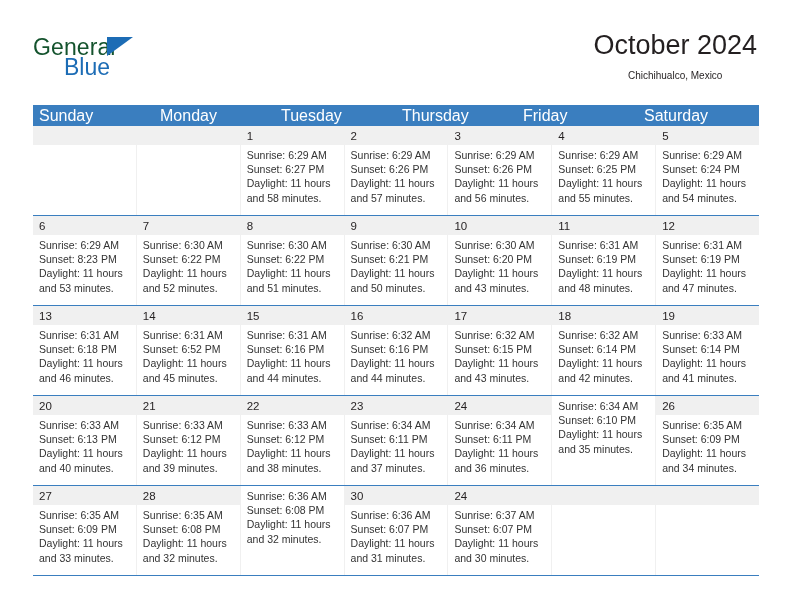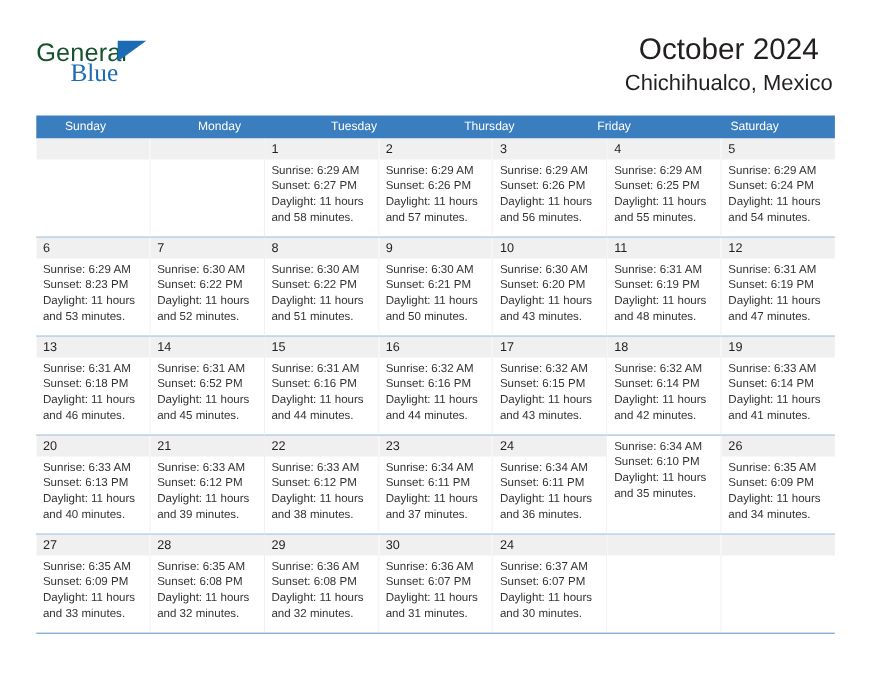--- a/index.html
+++ b/index.html
@@ -53,37 +53,37 @@
     height: 0;
     border-left: 26px solid #1c6cb5;
     border-bottom: 19px solid transparent;
   }
   .brand-blue {
     position: absolute;
     left: 31px;
     top: 20px;
     font-size: 23px;
     color: #1c6cb5;
-    font-family: Liberation Serif, serif;
+    font-family: Liberation Sans, sans-serif;
   }
   .title-block {
     position: absolute;
     right: 0;
     top: 0;
     text-align: center;
   }
   .cal-title {
     font-size: 27px;
     font-weight: normal;
     color: #231f20;
     line-height: 34px;
     white-space: nowrap;
   }
   .cal-subtitle {
-    font-size: 20px;
+    font-size: 10px;
     color: #231f20;
     line-height: 22px;
     margin-top: 3px;
     white-space: nowrap;
   }
 
   
   .calendar {
     position: absolute;
     left: 33px;
@@ -91,27 +91,26 @@
     width: 726px;
   }
   .weekday-row {
     display: flex;
     background: #3a7ebf;
     height: 21px;
   }
   .weekday {
     flex: 1 1 0;
     color: #ffffff;
-    font-size: 11px;
+    font-size: 16px;
     line-height: 21px;
     padding-left: 6px;
     box-sizing: border-box;
     white-space: nowrap;
     overflow: hidden;
-    margin-left: 20px;
   }
   .week-row {
     display: flex;
     height: 90px;
     border-bottom: 1px solid #3a7ebf;
     box-sizing: border-box;
   }
   .week-row.first {
     border-top: none;
   }
@@ -438,21 +437,20 @@
           <div class="day-cell">
             <div class="day-number-strip"><span class="day-number">28</span></div>
             <div class="day-body">
               <div class="day-line">Sunrise: 6:35 AM</div>
               <div class="day-line">Sunset: 6:08 PM</div>
               <div class="day-line">Daylight: 11 hours</div>
               <div class="day-line">and 32 minutes.</div>
             </div>
           </div>
           <div class="day-cell">
-            <div class="day-number-strip"><span class="day-number">29</span></div>
             <div class="day-body">
               <div class="day-line">Sunrise: 6:36 AM</div>
               <div class="day-line">Sunset: 6:08 PM</div>
               <div class="day-line">Daylight: 11 hours</div>
               <div class="day-line">and 32 minutes.</div>
             </div>
           </div>
           <div class="day-cell">
             <div class="day-number-strip"><span class="day-number">30</span></div>
             <div class="day-body">

